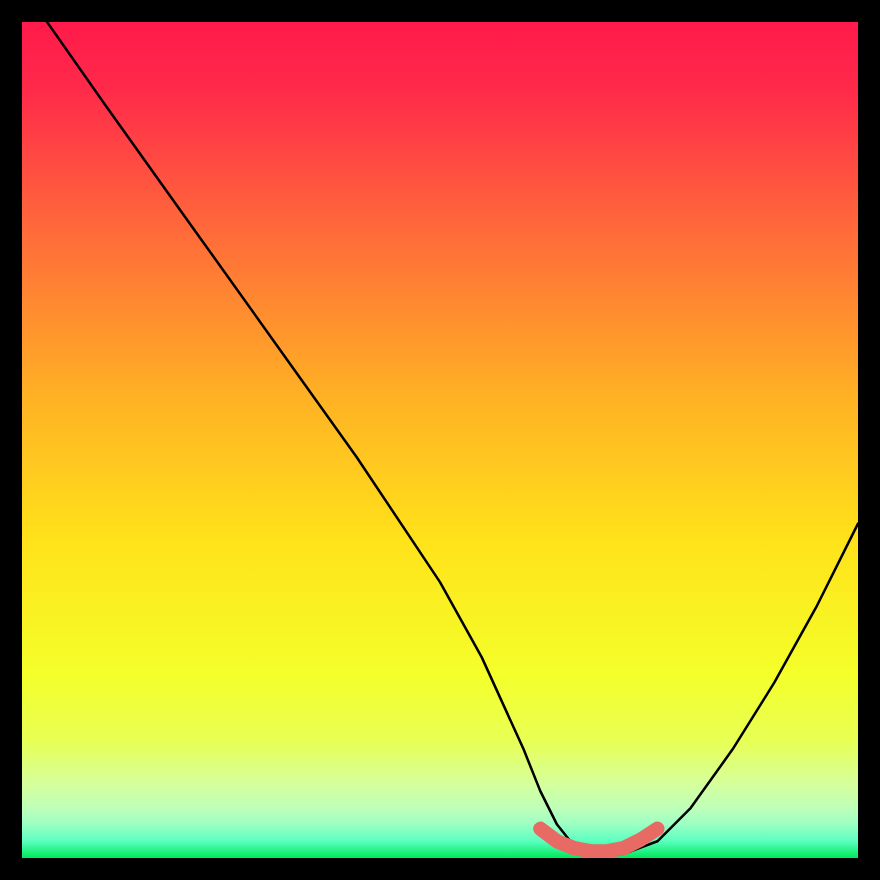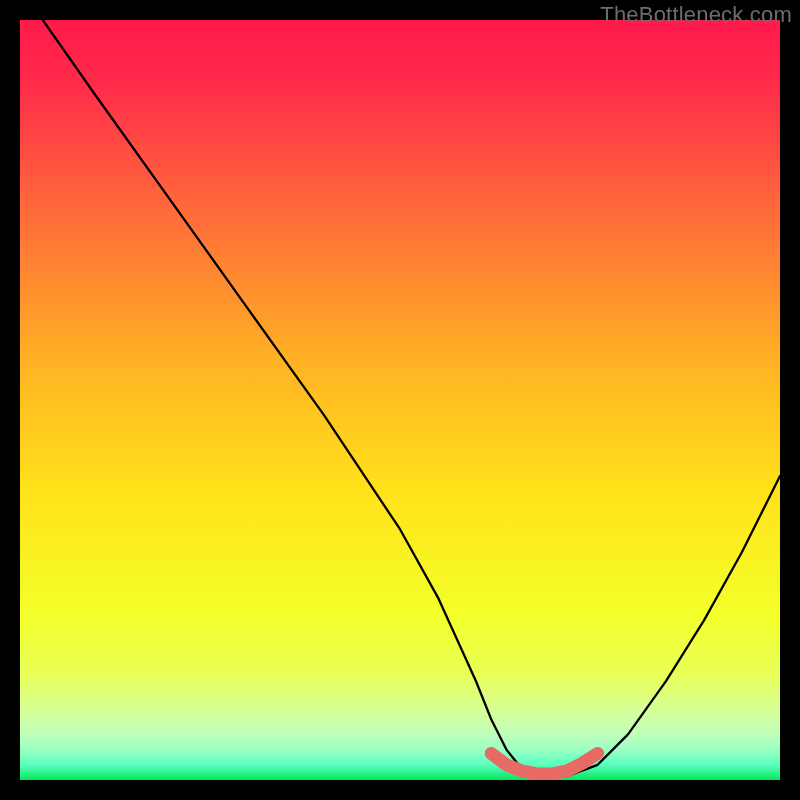--- a/index.html
+++ b/index.html
@@ -62,14 +62,13 @@
           <stop offset="96%" stop-color="#9cffc4"></stop>
           <stop offset="98%" stop-color="#5affc0"></stop>
           <stop offset="100%" stop-color="#00e85a"></stop>
         </linearGradient>
       </defs>
       <rect x="0" y="0" width="760" height="760" fill="url(#bg-grad)"></rect>
       <path id="curve-path" fill="none" stroke="#000000" stroke-width="2.3" stroke-linecap="round" stroke-linejoin="round" d="M22.8 0.0 L76.0 76.0 L152.0 182.4 L228.0 288.8 L304.0 395.2 L380.0 509.2 L418.0 577.6 L456.0 661.2 L471.2 699.2 L486.4 729.6 L501.6 748.6 L516.8 756.2 L532.0 757.7 L547.2 756.2 L577.6 744.8 L608.0 714.4 L646.0 661.2 L684.0 600.4 L722.0 532.0 L760.0 456.0"></path>
       <path id="highlight-path" fill="none" stroke="#e86a65" stroke-width="13" stroke-linecap="round" stroke-linejoin="round" d="M471.2 733.4 L486.4 744.8 L501.6 750.9 L516.8 753.9 L532.0 753.9 L547.2 750.9 L562.4 743.3 L577.6 733.4"></path>
     </svg>
   </div>
-  <div class="watermark">TheBottleneck.com</div>
 </div>
 
 </body></html>

